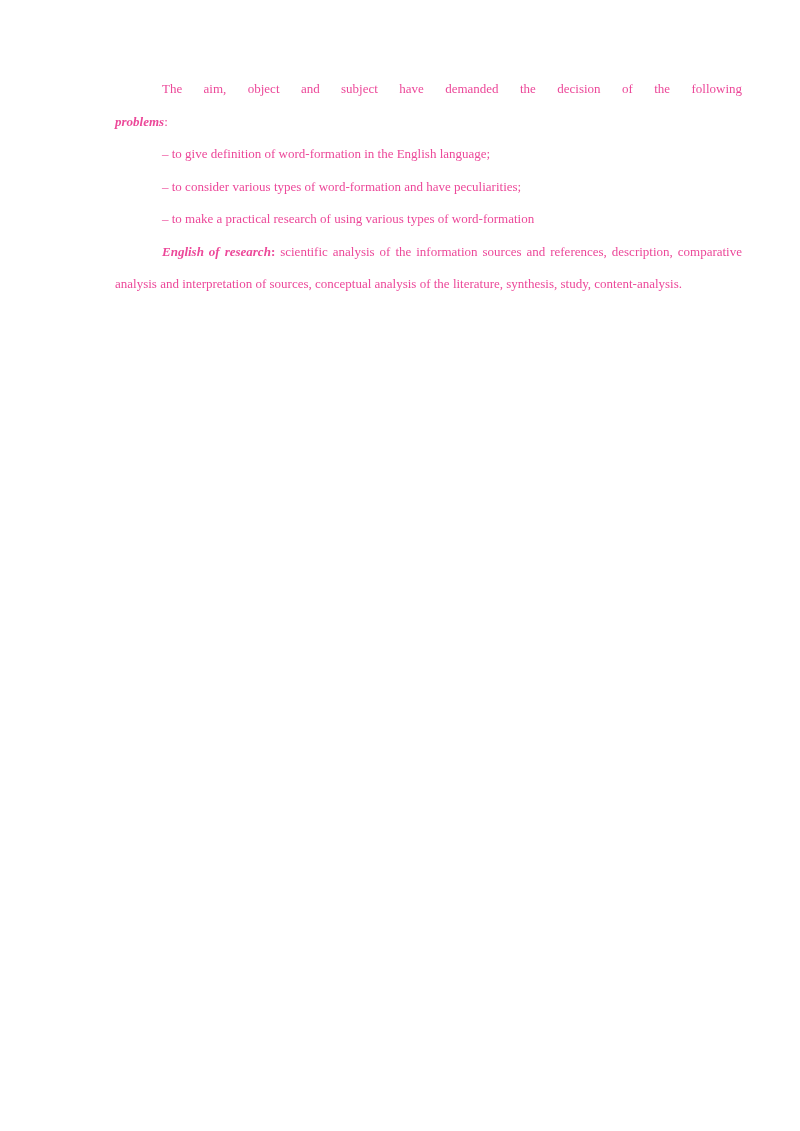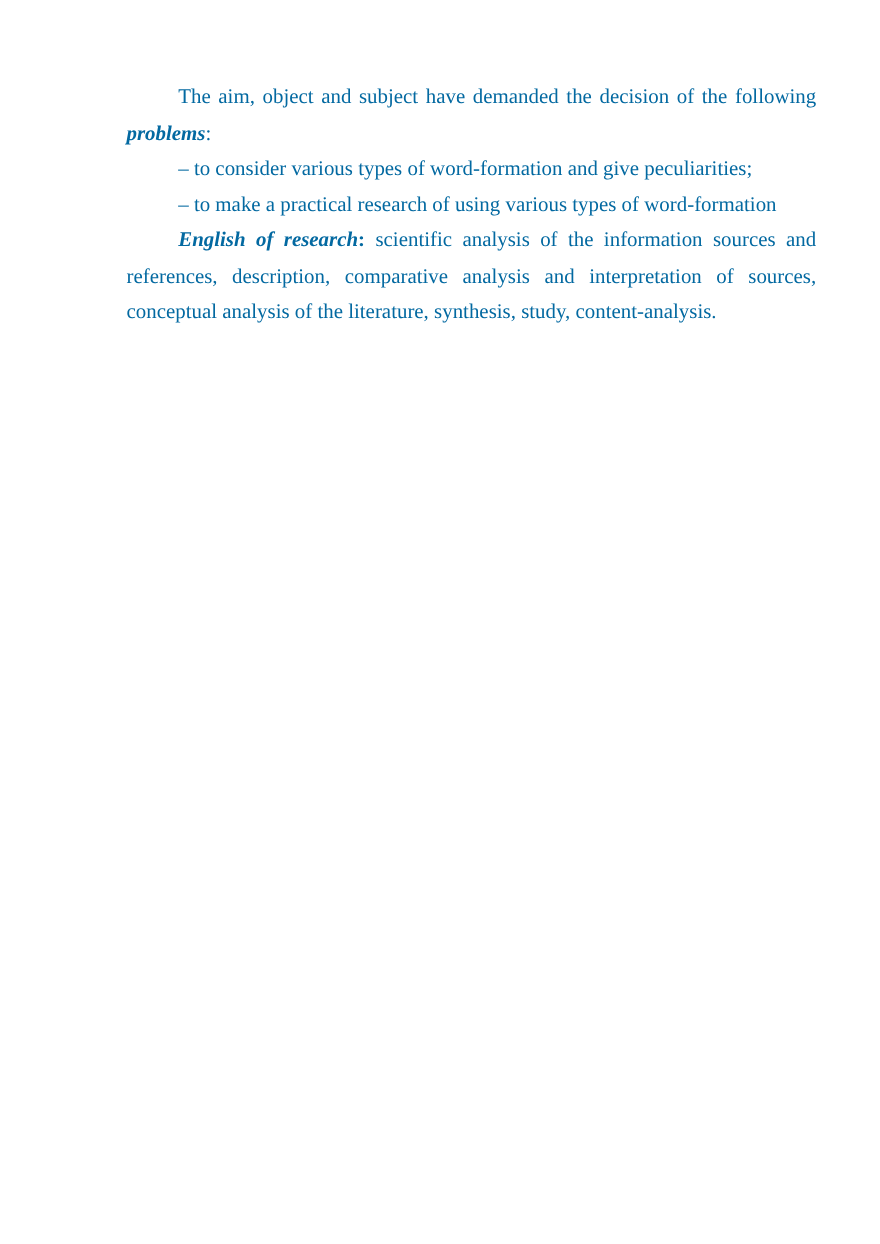--- a/index.html
+++ b/index.html
@@ -1,38 +1,39 @@
 <!DOCTYPE html>
 <html><head>
   <meta charset="utf-8">
   <style>
     html, body { margin: 0; padding: 0; background: #ffffff; }
     body { width: 800px; height: 1131px; position: relative; overflow: hidden; }
     .page {
       position: absolute; left: 0; top: 0; width: 800px; height: 1131px;
       background: #ffffff;
       font-family: "Liberation Serif", serif;
-      font-size: 19px;
-      color: #0369a1;
+      font-size: 13px;
+      color: #ec4899;
     }
     .text-block { position: absolute; left: 115px; width: 627px; top: 73px; }
     .p { margin: 0; line-height: 32.5px; text-align: justify; }
     .indent { text-indent: 47px; }
     .last-line-justify { text-align-last: justify; }
     .item { padding-left: 47px; margin: 0; line-height: 32.5px; white-space: nowrap; }
     .bi { font-weight: bold; font-style: italic; margin-top: 27px; }
     .b { font-weight: bold; }
   </style>
 </head>
 <body>
 
 <div class="page">
   <div class="text-block">
     <p class="p indent last-line-justify"><span>The aim, object and subject have demanded the decision of the following</span></p>
     <p class="p"><span class="bi">problems</span><span>:</span></p>
 
-    <p class="item">– to consider various types of word-formation and give peculiarities;</p>
+    <p class="item">– to give definition of word-formation in the English language;</p>
+    <p class="item">– to consider various types of word-formation and have peculiarities;</p>
     <p class="item">– to make a practical research of using various types of word-formation</p>
 
     <p class="p indent"><span class="bi">English of research</span><span class="b">:</span><span> scientific analysis of the information sources and references, description, comparative analysis and interpretation of sources, conceptual analysis of the literature, synthesis, study, content-analysis.</span></p>
 
   </div>
 </div>
 
 </body></html>

